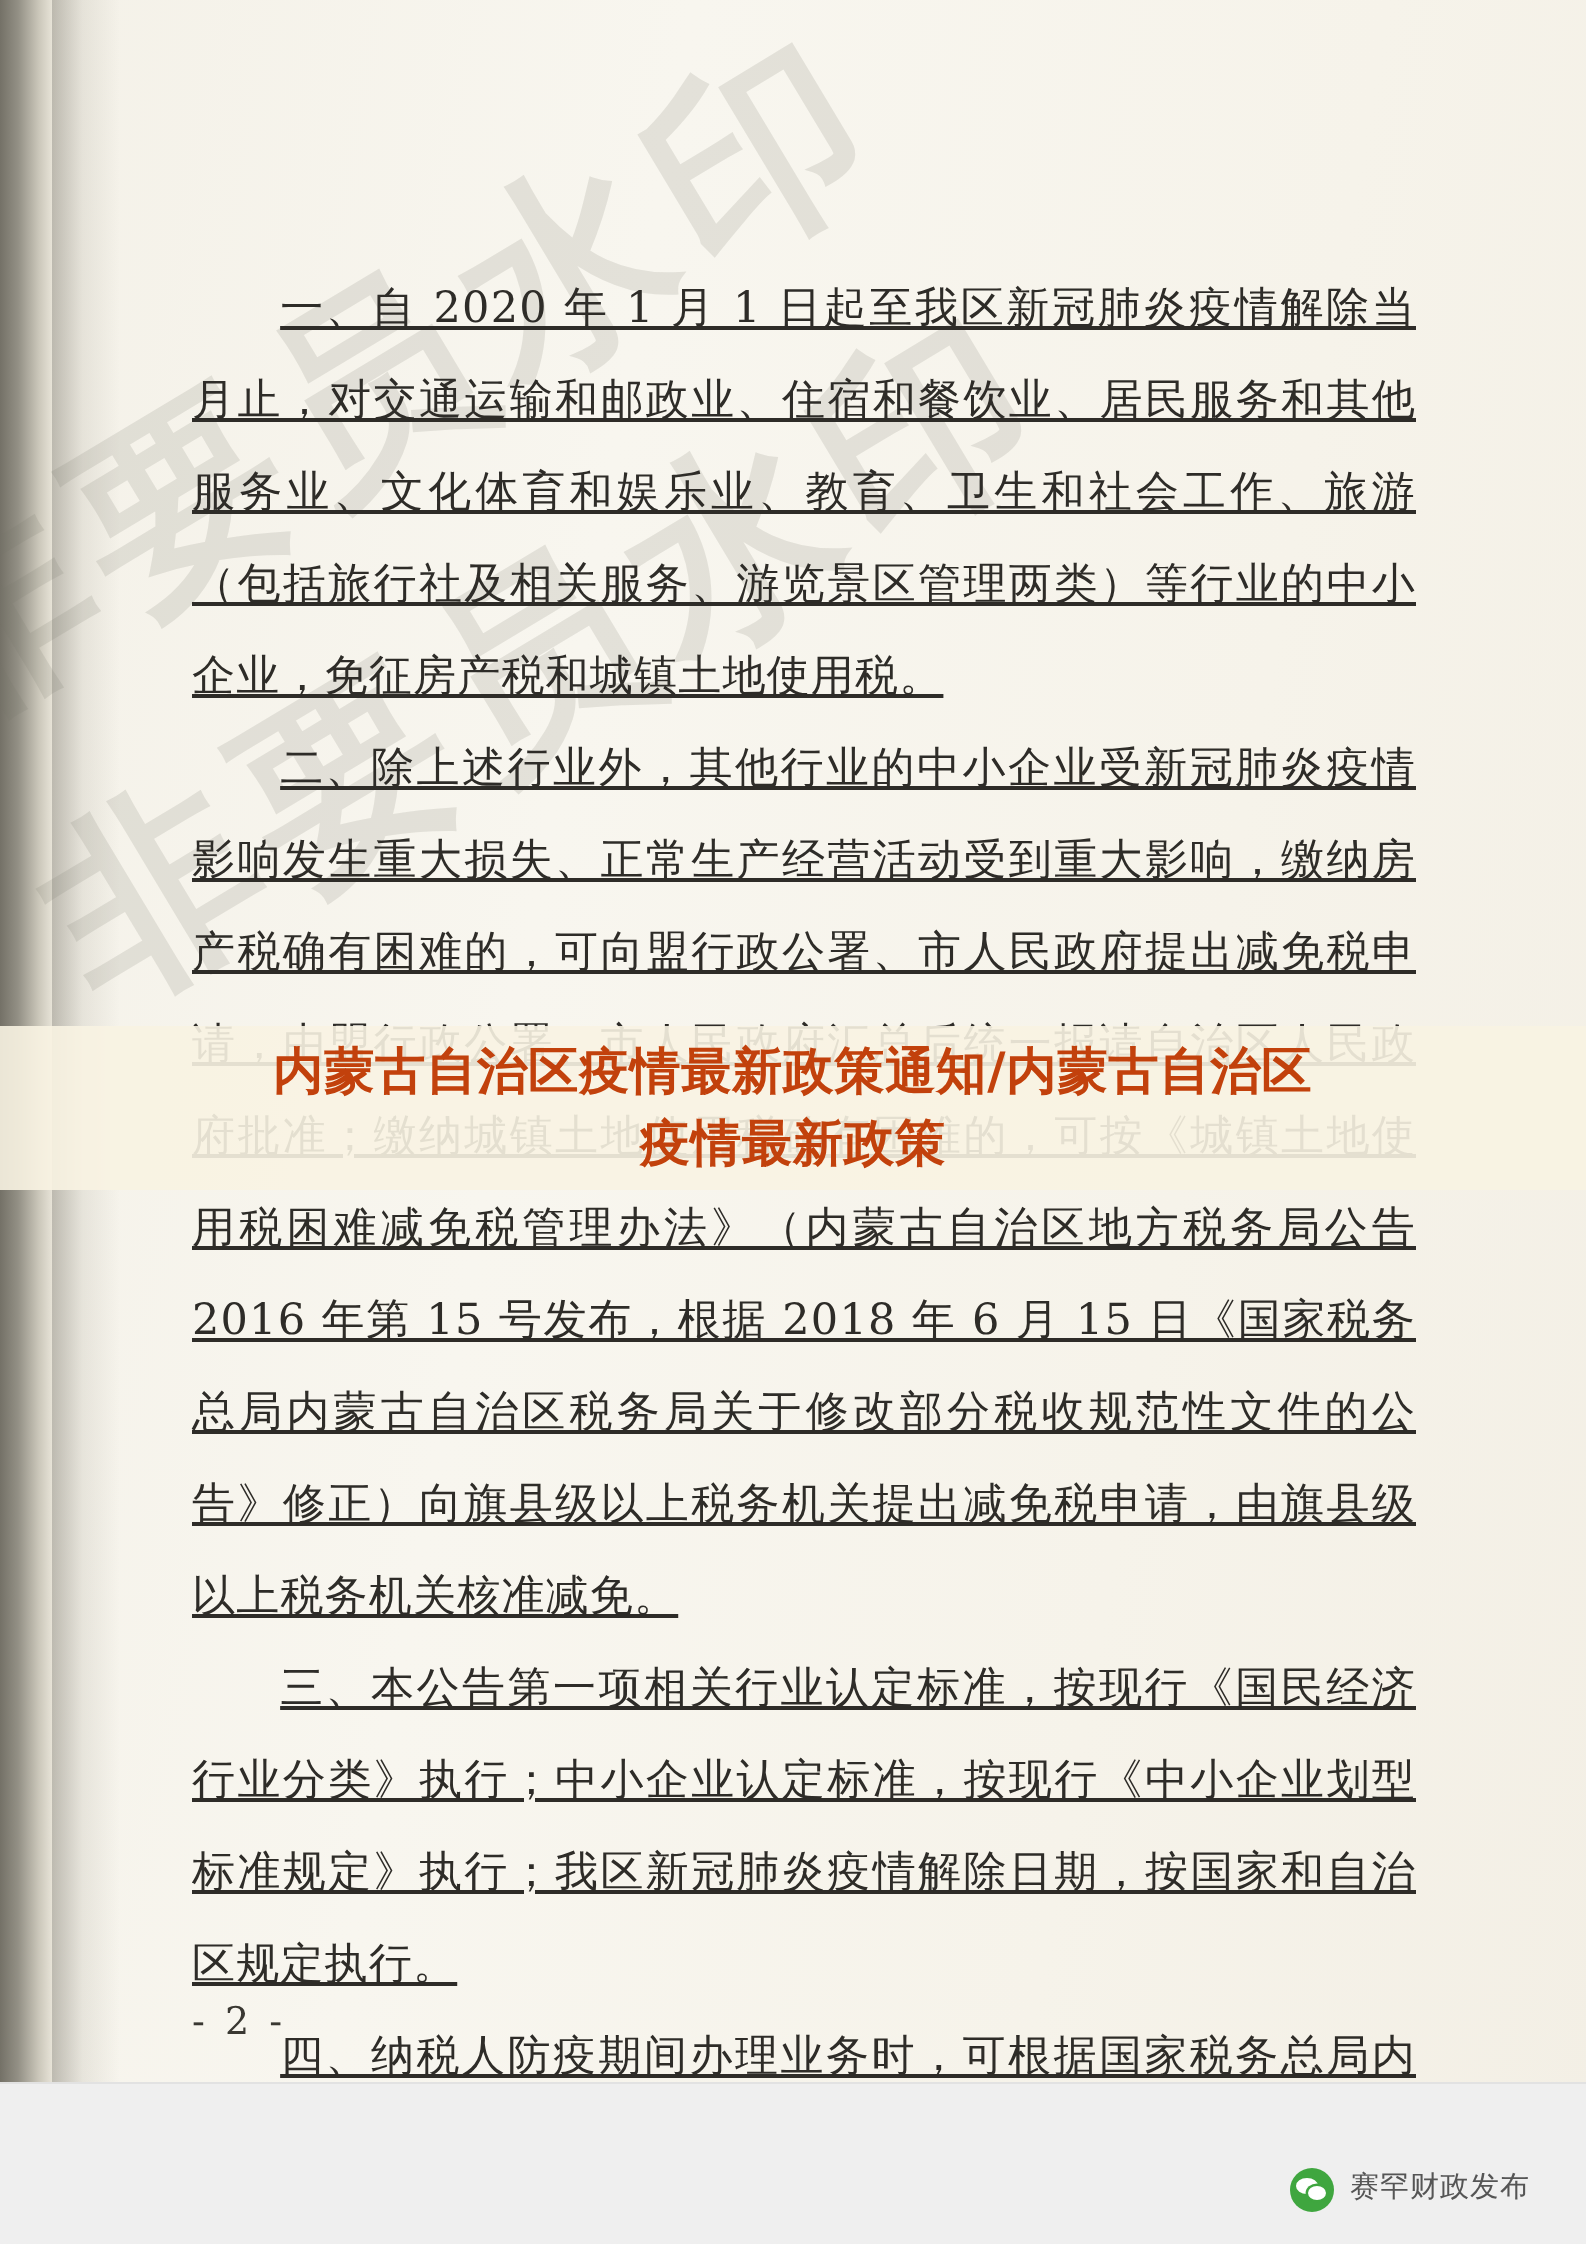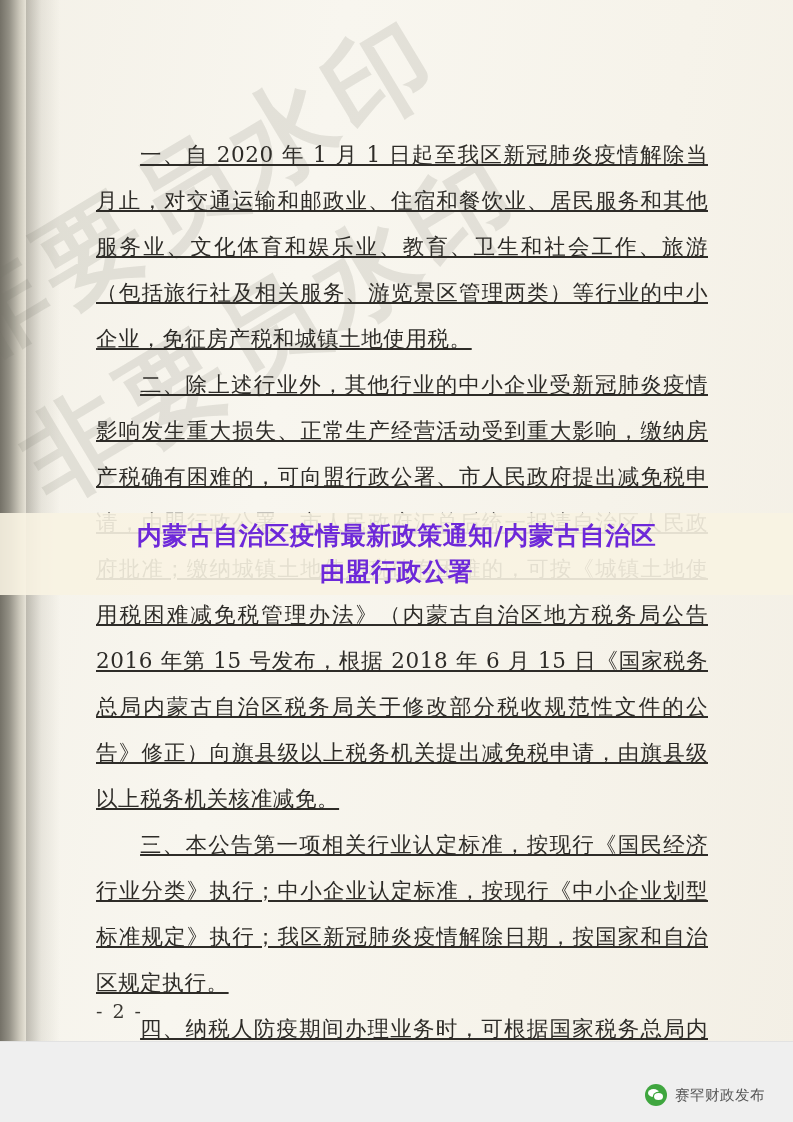--- a/index.html
+++ b/index.html
@@ -119,32 +119,32 @@
     display: flex;
     flex-direction: column;
     align-items: center;
     justify-content: center;
     text-align: center;
   }
   .title-overlay .t-line {
     font-family: "DejaVu Sans", "Liberation Sans", sans-serif;
     font-weight: bold;
     font-size: 25px;
-    color: #6d28d9;
+    color: #c2410c;
     line-height: 36px;
     letter-spacing: 0.5px;
   }
 
   
   .footer-account {
     position: absolute;
     right: 28px;
     bottom: 16px;
     display: flex;
-    align-items: center;
+    align-items: flex-start;
     gap: 8px;
   }
   .wechat-badge {
     width: 22px;
     height: 22px;
     border-radius: 50%;
     background: #3fa63f;
     position: relative;
     flex: none;
   }
@@ -188,21 +188,21 @@
     <p class="para">一、自 2020 年 1 月 1 日起至我区新冠肺炎疫情解除当月止，对交通运输和邮政业、住宿和餐饮业、居民服务和其他服务业、文化体育和娱乐业、教育、卫生和社会工作、旅游（包括旅行社及相关服务、游览景区管理两类）等行业的中小企业，免征房产税和城镇土地使用税。</p>
     <p class="para">二、除上述行业外，其他行业的中小企业受新冠肺炎疫情影响发生重大损失、正常生产经营活动受到重大影响，缴纳房产税确有困难的，可向盟行政公署、市人民政府提出减免税申请，由盟行政公署、市人民政府汇总后统一报请自治区人民政府批准；缴纳城镇土地使用税确有困难的，可按《城镇土地使用税困难减免税管理办法》（内蒙古自治区地方税务局公告 2016 年第 15 号发布，根据 2018 年 6 月 15 日《国家税务总局内蒙古自治区税务局关于修改部分税收规范性文件的公告》修正）向旗县级以上税务机关提出减免税申请，由旗县级以上税务机关核准减免。</p>
     <p class="para">三、本公告第一项相关行业认定标准，按现行《国民经济行业分类》执行；中小企业认定标准，按现行《中小企业划型标准规定》执行；我区新冠肺炎疫情解除日期，按国家和自治区规定执行。</p>
     <p class="para">四、纳税人防疫期间办理业务时，可根据国家税务总局内蒙古自治区税务局网站公布的网上办税事项清单，尽量选择“非接触式”服务渠道办理，减少现场人工办理次数，最大程</p>
   </div>
 
   <div class="page-number">- 2 -</div>
 
   <div class="title-overlay">
     <div class="t-line">内蒙古自治区疫情最新政策通知/内蒙古自治区</div>
-    <div class="t-line">由盟行政公署</div>
+    <div class="t-line">疫情最新政策</div>
   </div>
 
   <div class="bottom-band"></div>
 
   <div class="footer-account">
     <span class="wechat-badge"></span>
     <span class="acct-name">赛罕财政发布</span>
   </div>
 
 </div>

